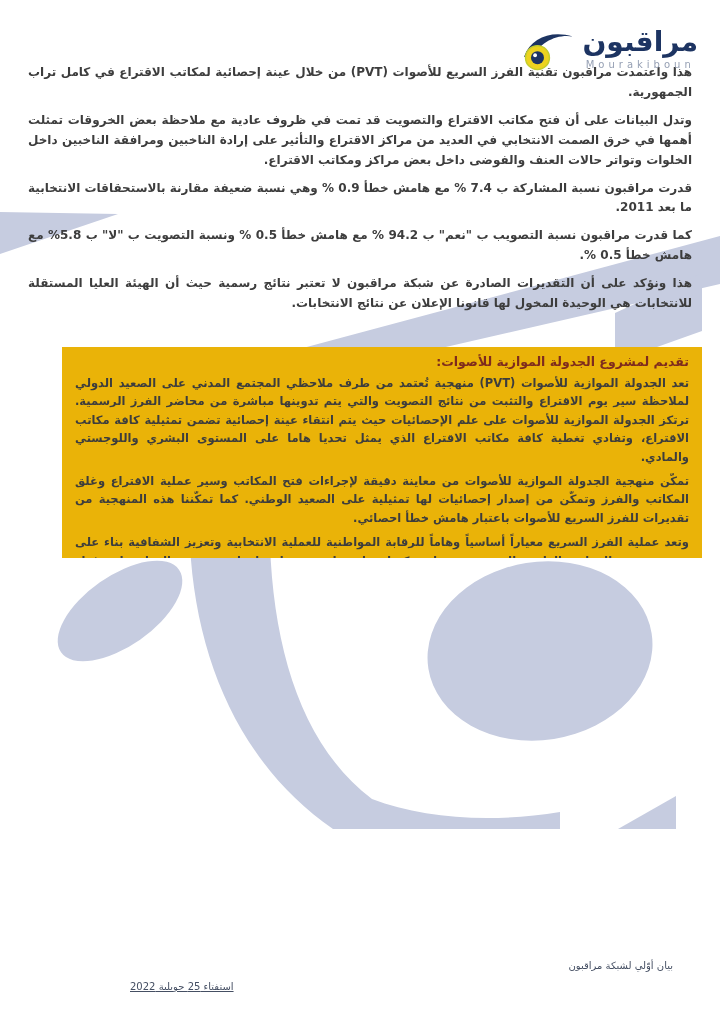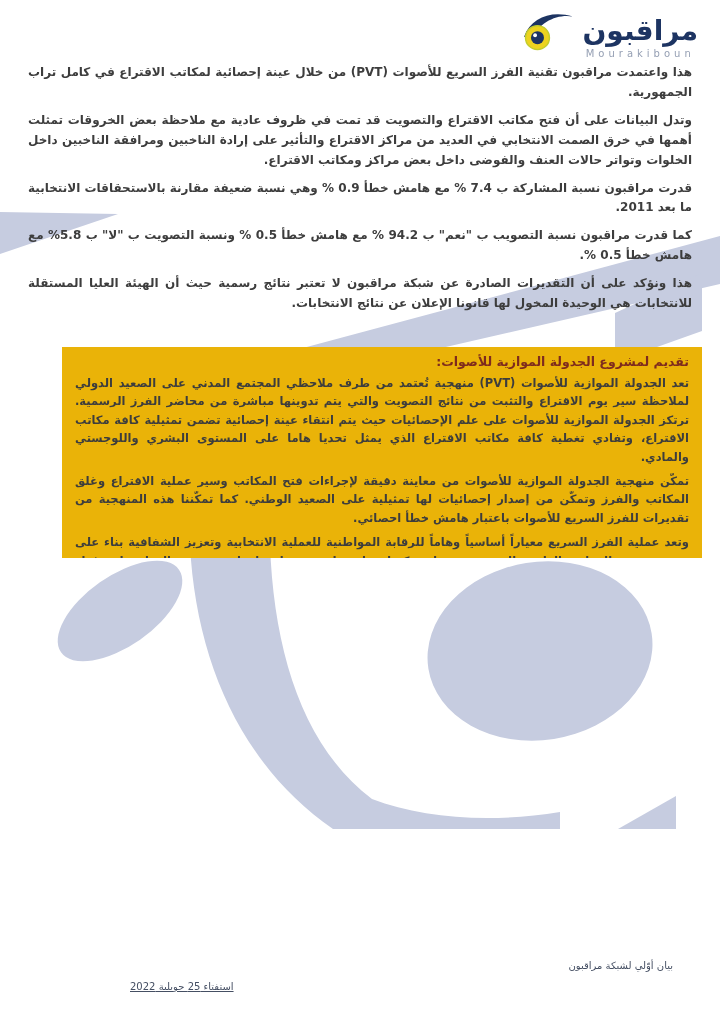--- a/index.html
+++ b/index.html
@@ -5,21 +5,21 @@
   html,body{margin:0;padding:0;}
   body{
     width:720px;height:1018px;position:relative;overflow:hidden;
     background:#ffffff;
     font-family:"DejaVu Sans", sans-serif;
   }
   .page{position:absolute;inset:0;}
   
   .watermark{position:absolute;inset:0;z-index:0;}
   
-  .logo{position:absolute;top:8px;right:22px;z-index:2;display:flex;align-items:flex-end;gap:7px;direction:ltr;}
+  .logo{position:absolute;top:28px;right:22px;z-index:2;display:flex;gap:7px;direction:ltr;}
   .logo-icon{margin-bottom:7px;}
   .logo-text{display:flex;flex-direction:column;align-items:center;}
   .logo-wordmark{font-size:28px;font-weight:bold;color:#1d3462;line-height:1;direction:rtl;}
   .logo-sub{font-size:10px;letter-spacing:4px;color:#96a0b4;margin-top:3px;white-space:nowrap;}
   
   .intro{
     position:absolute;top:63px;left:28px;width:664px;z-index:1;
     direction:rtl;text-align:justify;
   }
   .intro p{

